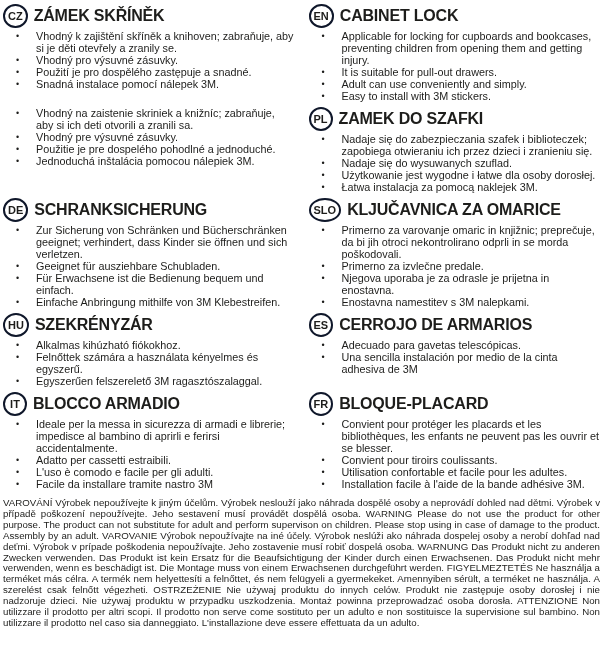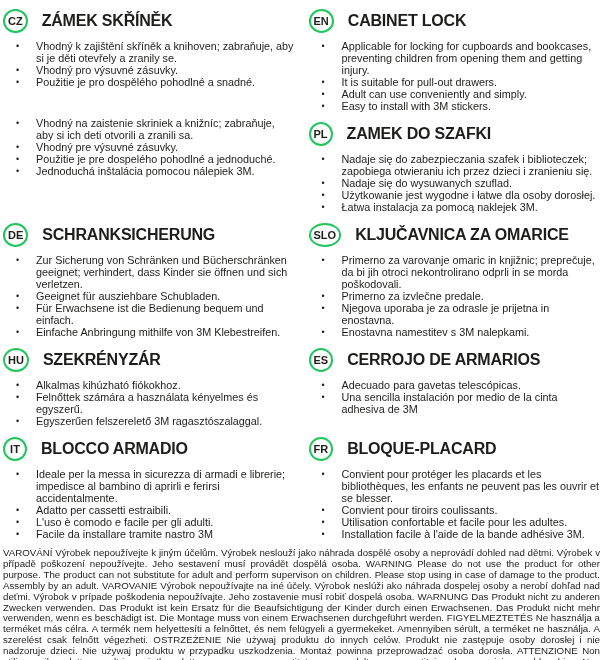--- a/index.html
+++ b/index.html
@@ -25,29 +25,29 @@
     gap: 6px;
     margin-bottom: 2px;
   }
   .circle {
     display: inline-flex;
     align-items: center;
     justify-content: center;
     min-width: 24px;
     height: 24px;
     padding: 0 3px;
-    border: 2px solid #22c55e;
+    border: 2px solid #0f172a;
     border-radius: 50%;
     font-size: 11px;
     font-weight: bold;
     letter-spacing: 0px;
     flex: 0 0 auto;
   }
   .title {
-    margin: 8px;
+    margin: 0;
     font-size: 16px;
     font-weight: bold;
     letter-spacing: -0.2px;
     white-space: nowrap;
   }
   .bullets { padding-left: 13px; }
   .b {
     position: relative;
     padding-left: 20px;
     font-size: 10.8px;
@@ -76,21 +76,22 @@
   <div id="sections">
 
     <div class="section">
       <div class="hdr">
         <span class="circle">CZ</span>
         <h2 class="title">ZÁMEK SKŘÍNĚK</h2>
       </div>
       <div class="bullets">
         <div class="b">Vhodný k zajištění skříněk a knihoven; zabraňuje, aby si je děti otevřely a zranily se.</div>
         <div class="b">Vhodný pro výsuvné zásuvky.</div>
-        <div class="b">Použitie je pro dospělého pohodlné a snadné.</div>
+        <div class="b">Použití je pro dospělého zastępuje a snadné.</div>
+        <div class="b">Snadná instalace pomocí nálepek 3M.</div>
       </div>
     </div>
 
     <div class="section">
       <div class="hdr">
         <span class="circle">EN</span>
         <h2 class="title">CABINET LOCK</h2>
       </div>
       <div class="bullets">
         <div class="b">Applicable for locking for cupboards and bookcases, preventing children from opening them and getting injury.</div>

